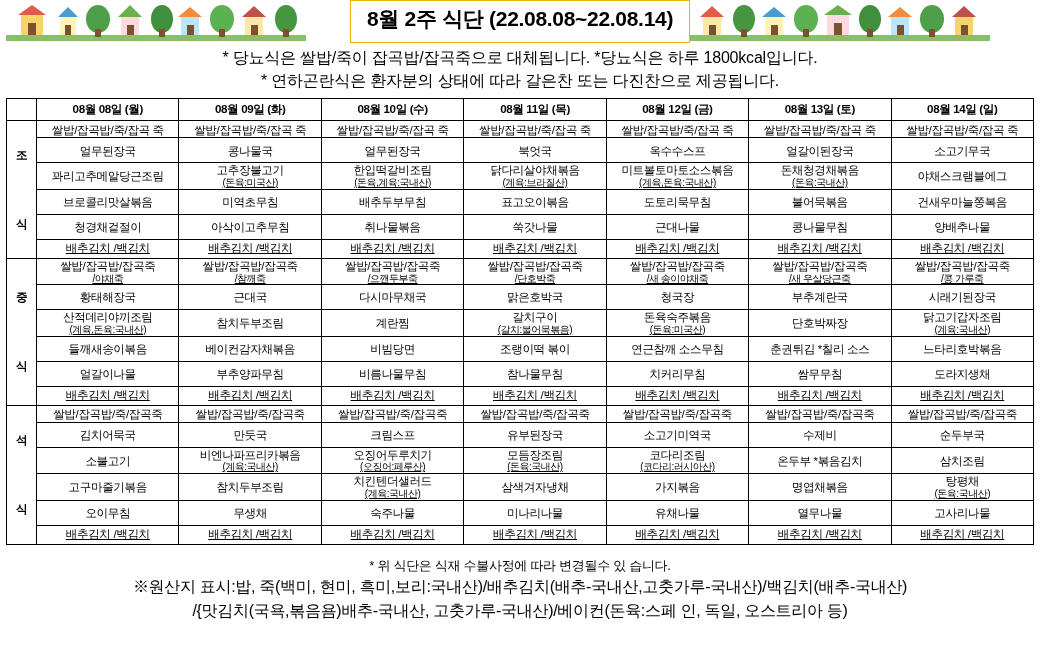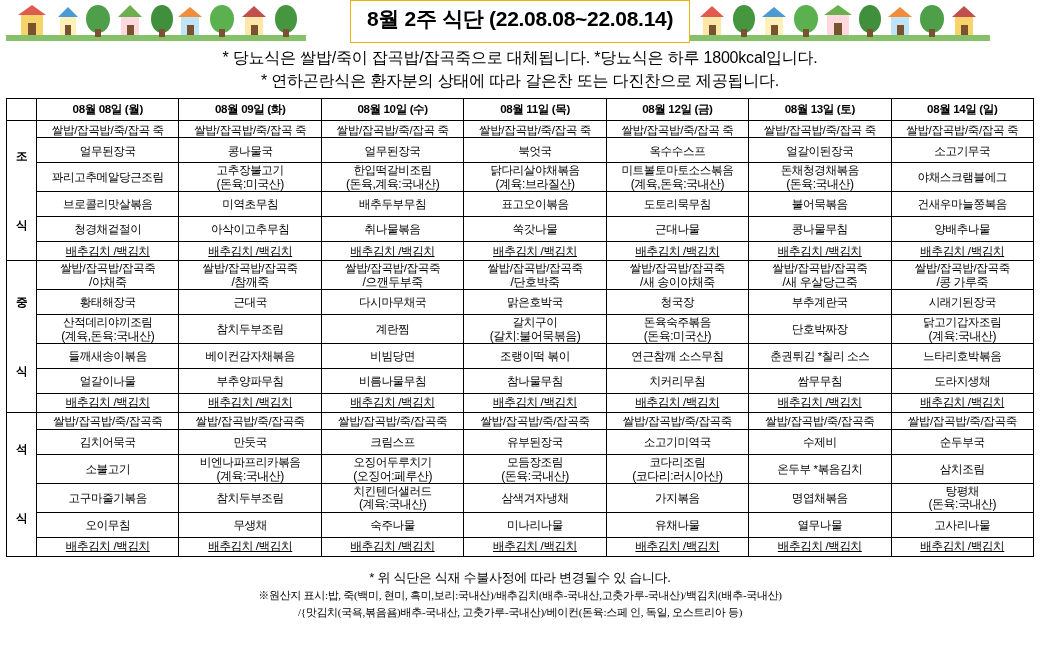--- a/index.html
+++ b/index.html
@@ -65,37 +65,36 @@
   td.mealcol {
     width: 28px;
     font-size: 13px;
     font-weight: bold;
   }
   .rice-row td { height: 17px; font-size: 11.2px; }
   .item-row td { height: 25px; }
   .kimchi-row td { height: 19px; font-size: 11.4px; }
 
   .cell-lines { line-height: 1.18; }
-  .sub { font-size: 12px; display: block; letter-spacing: -0.5px; }
+  .sub { font-size: 10px; display: block; letter-spacing: -0.5px; text-decoration: underline; }
 
   .thickb td, .thickb th { border-bottom: 2px solid #000; }
   .dashed-top { border-top: 1px dashed #555 !important; text-decoration: underline; }
 
   
   .footer {
     margin-top: 11px;
     text-align: center;
     font-size: 13px;
     line-height: 1.5;
     letter-spacing: -0.3px;
   }
   .footer .origin {
-    font-size: 11px;
+    font-size: 16px;
     line-height: 1.5;
-    font-family: Liberation Serif, serif;
   }
   .footer .origin div { white-space: nowrap; }
 
   
   svg.decor { display: block; }
 </style>
 </head>
 <body>
 
 <div class="page">

